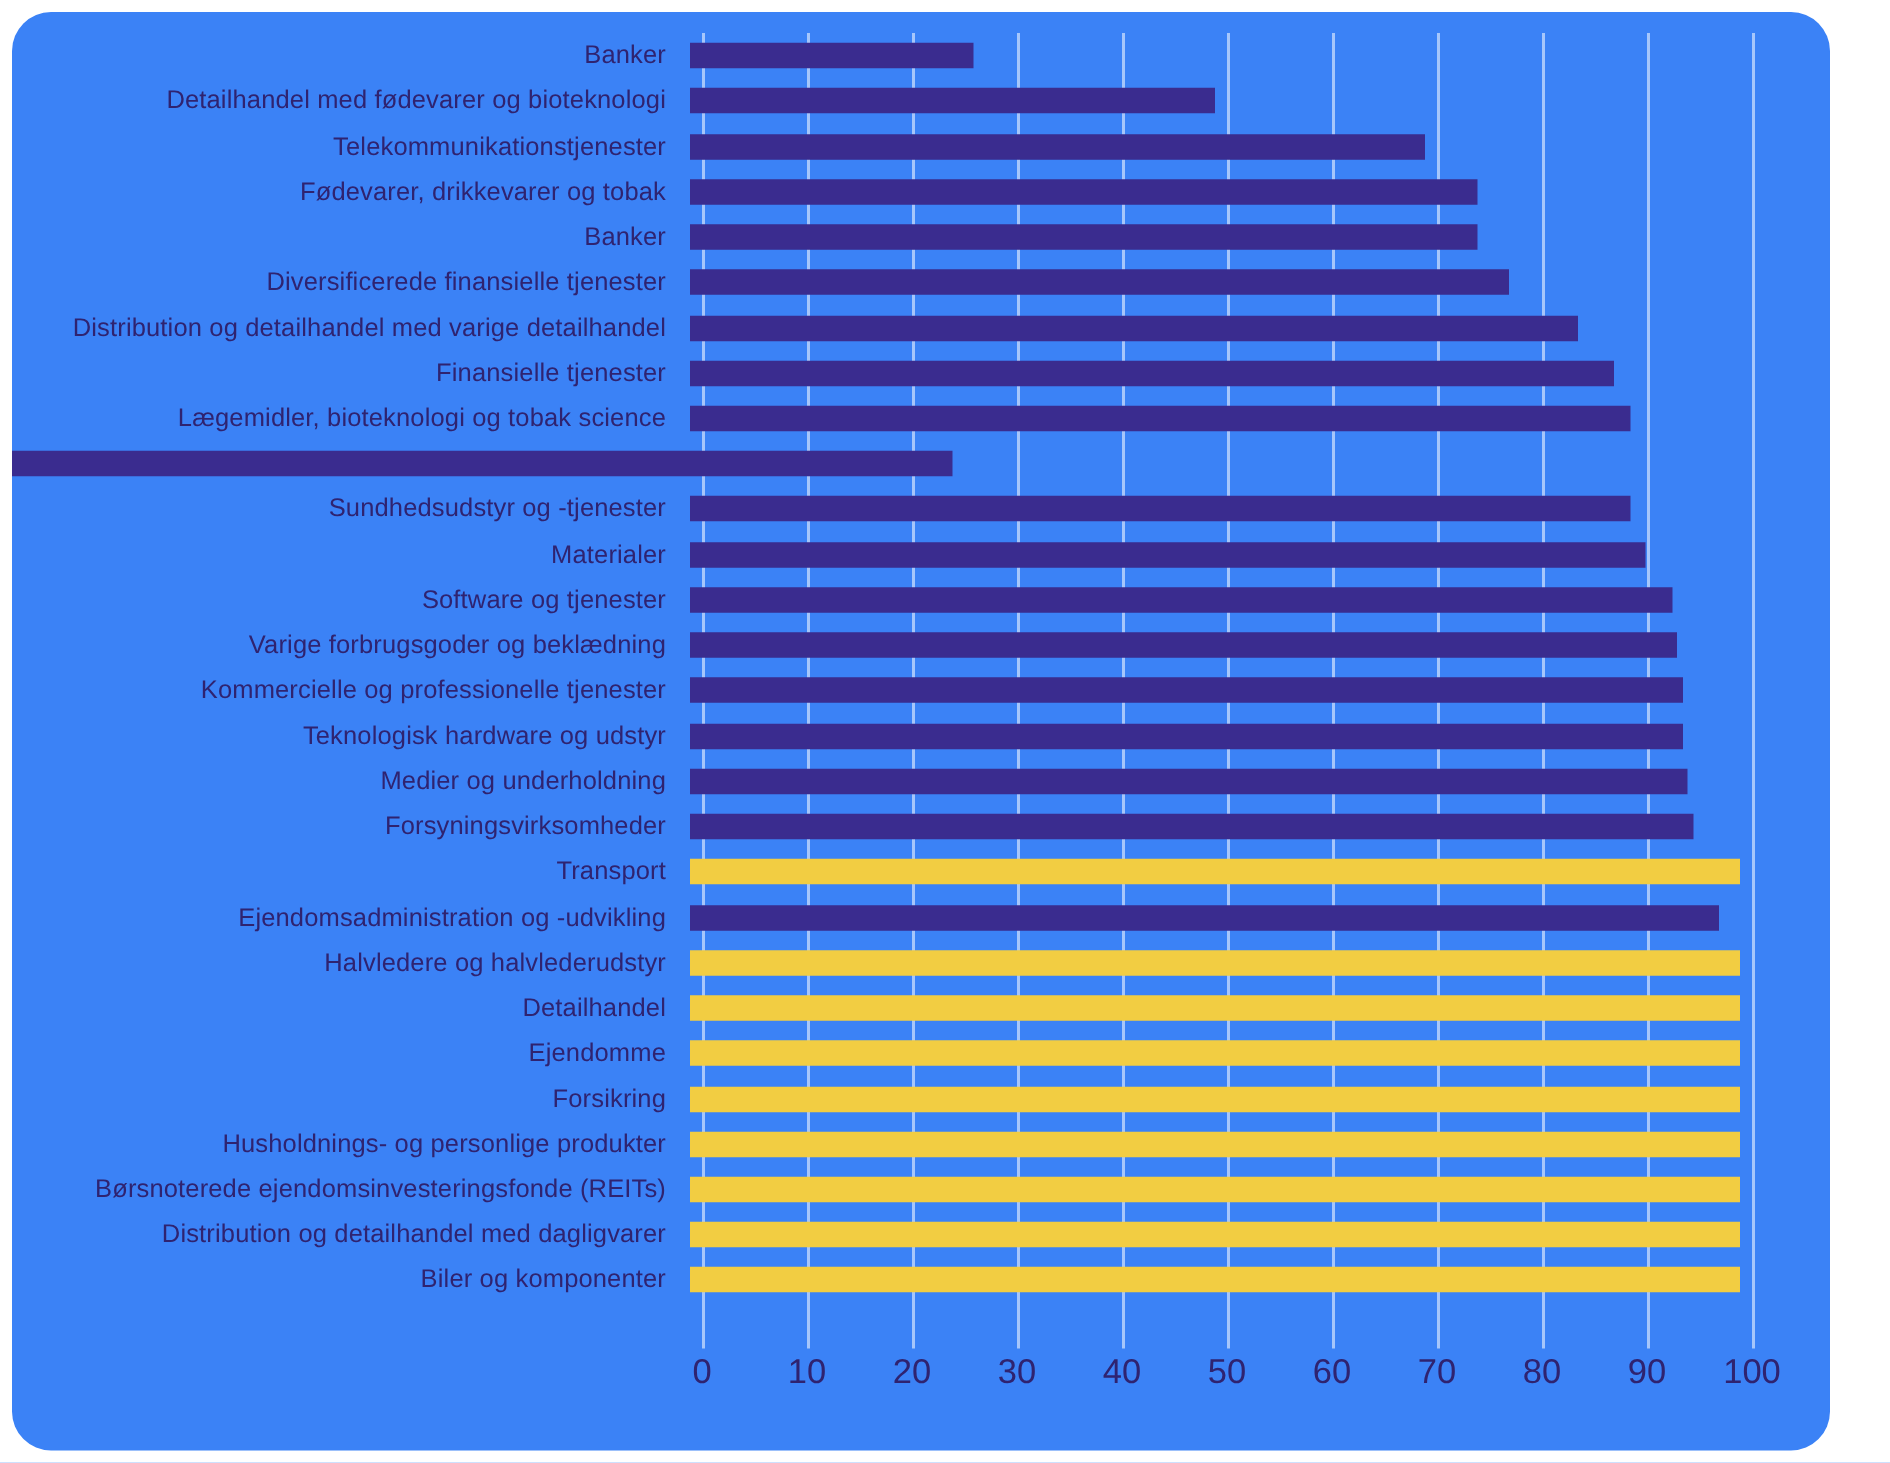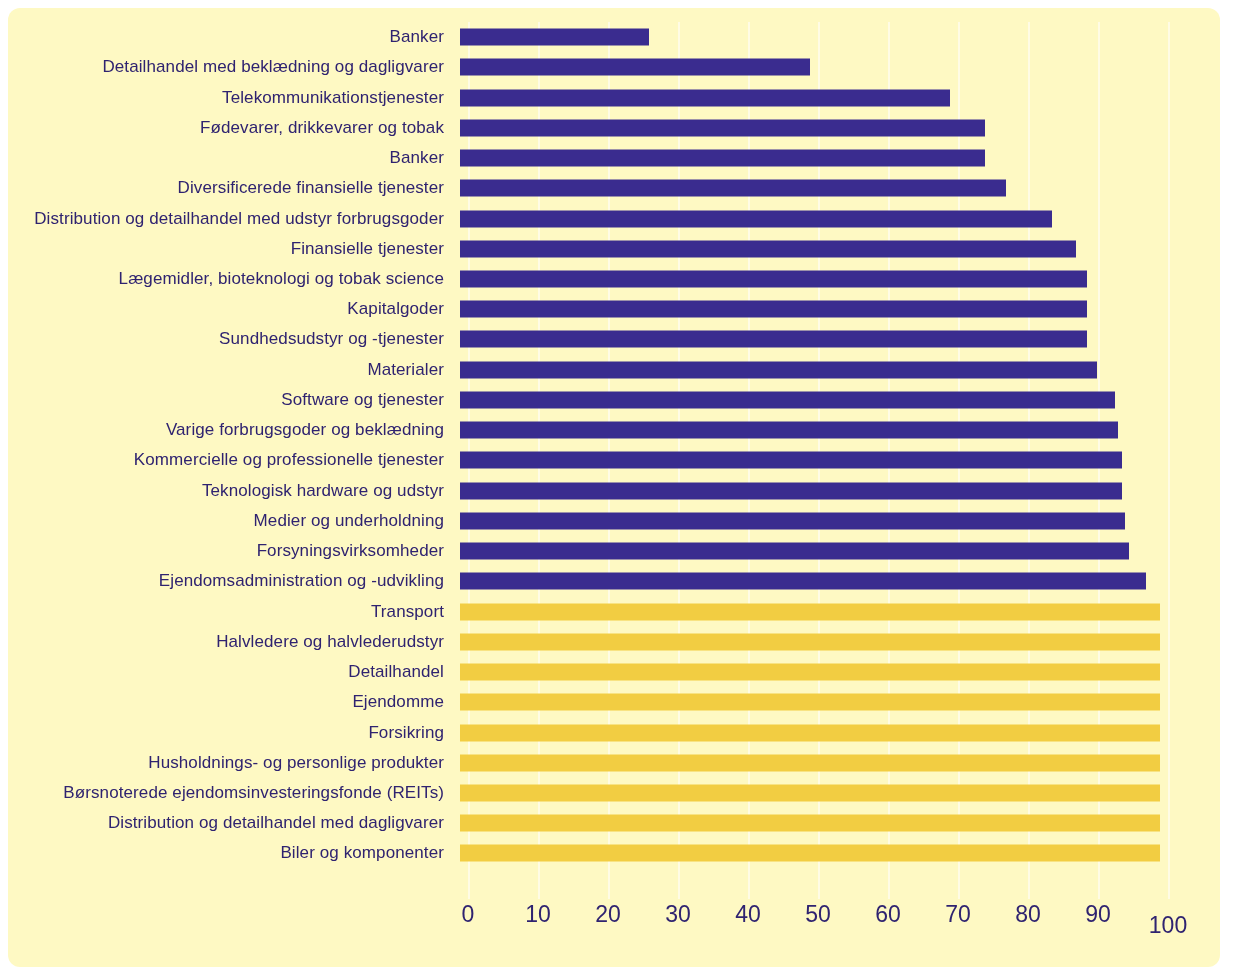--- a/index.html
+++ b/index.html
@@ -12,22 +12,22 @@
     height: 975px;
     font-family: "Liberation Sans", sans-serif;
     overflow: hidden;
   }
   #chart-card {
     position: absolute;
     left: 8px;
     top: 8px;
     width: 1212px;
     height: 959px;
-    background: #fef9c3;
-    border-radius: 12px;
+    background: #3b82f6;
+    border-radius: 26px;
     box-sizing: border-box;
   }
   .plot-wrap {
     position: absolute;
     left: 0;
     top: 0;
     width: 1244px;
     height: 959px;
   }
   
@@ -118,21 +118,21 @@
       </div>
 
     <div id="rows">
         <div class="row">
           <div class="row-label">Banker</div>
           <div class="bar-track">
             <div class="bar" title="Banker: 27" style="width: 189px; background: rgb(58, 44, 143);"></div>
           </div>
         </div>
         <div class="row">
-          <div class="row-label">Detailhandel med beklædning og dagligvarer</div>
+          <div class="row-label">Detailhandel med fødevarer og bioteknologi</div>
           <div class="bar-track">
             <div class="bar" title="Detailhandel med fødevarer og dagligvarer: 50" style="width: 350px; background: rgb(58, 44, 143);"></div>
           </div>
         </div>
         <div class="row">
           <div class="row-label">Telekommunikationstjenester</div>
           <div class="bar-track">
             <div class="bar" title="Telekommunikationstjenester: 70" style="width: 490px; background: rgb(58, 44, 143);"></div>
           </div>
         </div>
@@ -148,39 +148,38 @@
             <div class="bar" title="Energi: 75" style="width: 525px; background: rgb(58, 44, 143);"></div>
           </div>
         </div>
         <div class="row">
           <div class="row-label">Diversificerede finansielle tjenester</div>
           <div class="bar-track">
             <div class="bar" title="Diversificerede finansielle tjenester: 78" style="width: 546px; background: rgb(58, 44, 143);"></div>
           </div>
         </div>
         <div class="row">
-          <div class="row-label">Distribution og detailhandel med udstyr forbrugsgoder</div>
+          <div class="row-label">Distribution og detailhandel med varige detailhandel</div>
           <div class="bar-track">
             <div class="bar" title="Distribution og detailhandel med varige forbrugsgoder: 84.5" style="width: 591.5px; background: rgb(58, 44, 143);"></div>
           </div>
         </div>
         <div class="row">
           <div class="row-label">Finansielle tjenester</div>
           <div class="bar-track">
             <div class="bar" title="Finansielle tjenester: 88" style="width: 616px; background: rgb(58, 44, 143);"></div>
           </div>
         </div>
         <div class="row">
           <div class="row-label">Lægemidler, bioteknologi og tobak science</div>
           <div class="bar-track">
             <div class="bar" title="Lægemidler, bioteknologi og life science: 89.5" style="width: 626.5px; background: rgb(58, 44, 143);"></div>
           </div>
         </div>
         <div class="row">
-          <div class="row-label">Kapitalgoder</div>
           <div class="bar-track">
             <div class="bar" title="Kapitalgoder: 89.5" style="width: 626.5px; background: rgb(58, 44, 143);"></div>
           </div>
         </div>
         <div class="row">
           <div class="row-label">Sundhedsudstyr og -tjenester</div>
           <div class="bar-track">
             <div class="bar" title="Sundhedsudstyr og -tjenester: 89.5" style="width: 626.5px; background: rgb(58, 44, 143);"></div>
           </div>
         </div>
@@ -220,29 +219,29 @@
             <div class="bar" title="Medier og underholdning: 95" style="width: 665px; background: rgb(58, 44, 143);"></div>
           </div>
         </div>
         <div class="row">
           <div class="row-label">Forsyningsvirksomheder</div>
           <div class="bar-track">
             <div class="bar" title="Forsyningsvirksomheder: 95.5" style="width: 668.5px; background: rgb(58, 44, 143);"></div>
           </div>
         </div>
         <div class="row">
+          <div class="row-label">Transport</div>
+          <div class="bar-track">
+            <div class="bar" title="Transport: 100" style="width: 700px; background: rgb(242, 205, 66);"></div>
+          </div>
+        </div>
+        <div class="row">
           <div class="row-label">Ejendomsadministration og -udvikling</div>
           <div class="bar-track">
             <div class="bar" title="Ejendomsadministration og -udvikling: 98" style="width: 686px; background: rgb(58, 44, 143);"></div>
-          </div>
-        </div>
-        <div class="row">
-          <div class="row-label">Transport</div>
-          <div class="bar-track">
-            <div class="bar" title="Transport: 100" style="width: 700px; background: rgb(242, 205, 66);"></div>
           </div>
         </div>
         <div class="row">
           <div class="row-label">Halvledere og halvlederudstyr</div>
           <div class="bar-track">
             <div class="bar" title="Halvledere og halvlederudstyr: 100" style="width: 700px; background: rgb(242, 205, 66);"></div>
           </div>
         </div>
         <div class="row">
           <div class="row-label">Detailhandel</div>
@@ -292,17 +291,17 @@
         <div class="xtick" style="left: 0px;">0</div>
         <div class="xtick" style="left: 70px; text-align: right;">10</div>
         <div class="xtick" style="left: 140px;">20</div>
         <div class="xtick" style="left: 210px;">30</div>
         <div class="xtick" style="left: 280px;">40</div>
         <div class="xtick" style="left: 350px;">50</div>
         <div class="xtick" style="left: 420px;">60</div>
         <div class="xtick" style="left: 490px;">70</div>
         <div class="xtick" style="left: 560px;">80</div>
         <div class="xtick" style="left: 630px;">90</div>
-        <div class="xtick" style="left: 700px; margin-top: 11px;">100</div>
+        <div class="xtick" style="left: 700px;">100</div>
       </div>
 
   </div>
 </div>
 
 </body></html>

